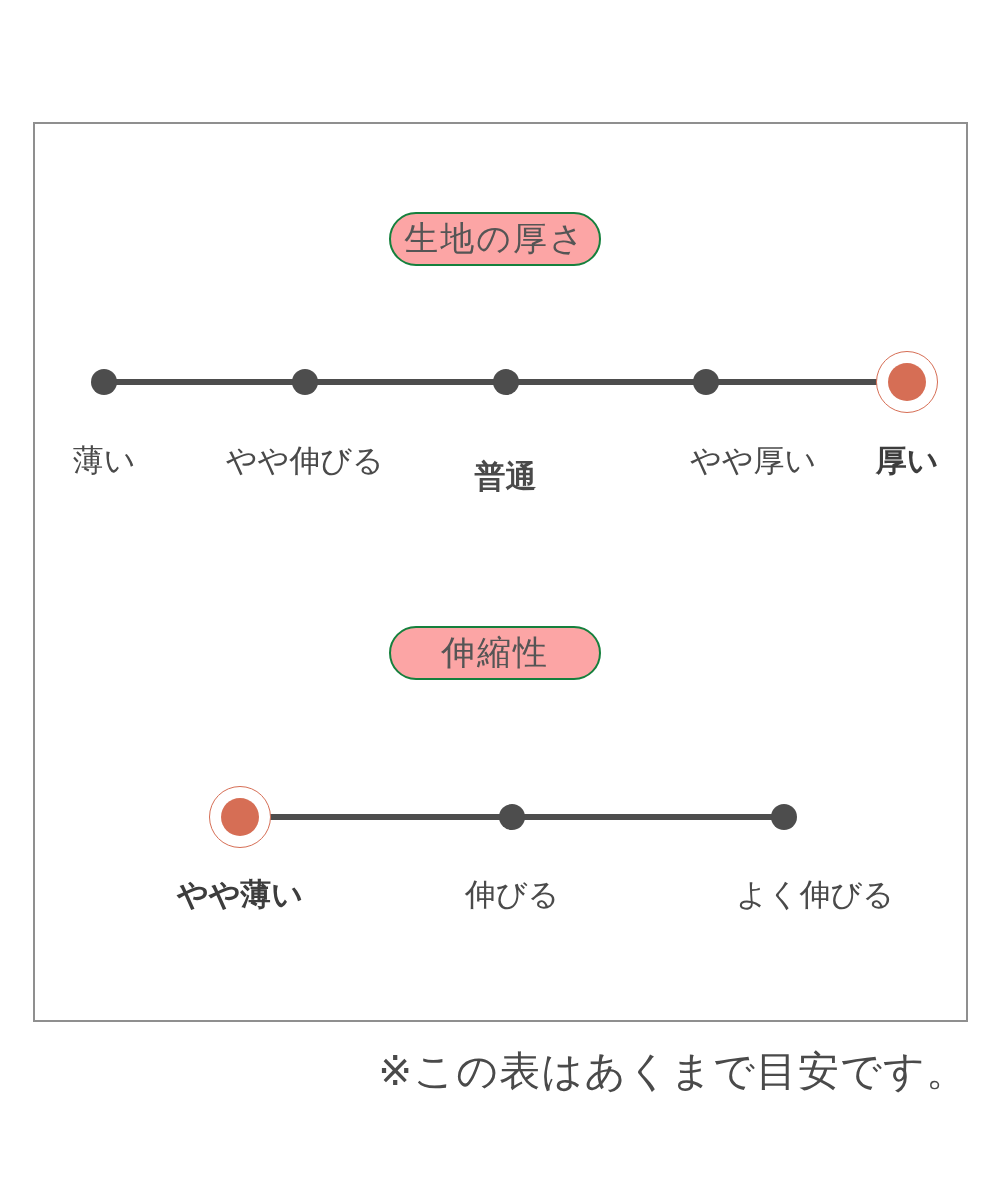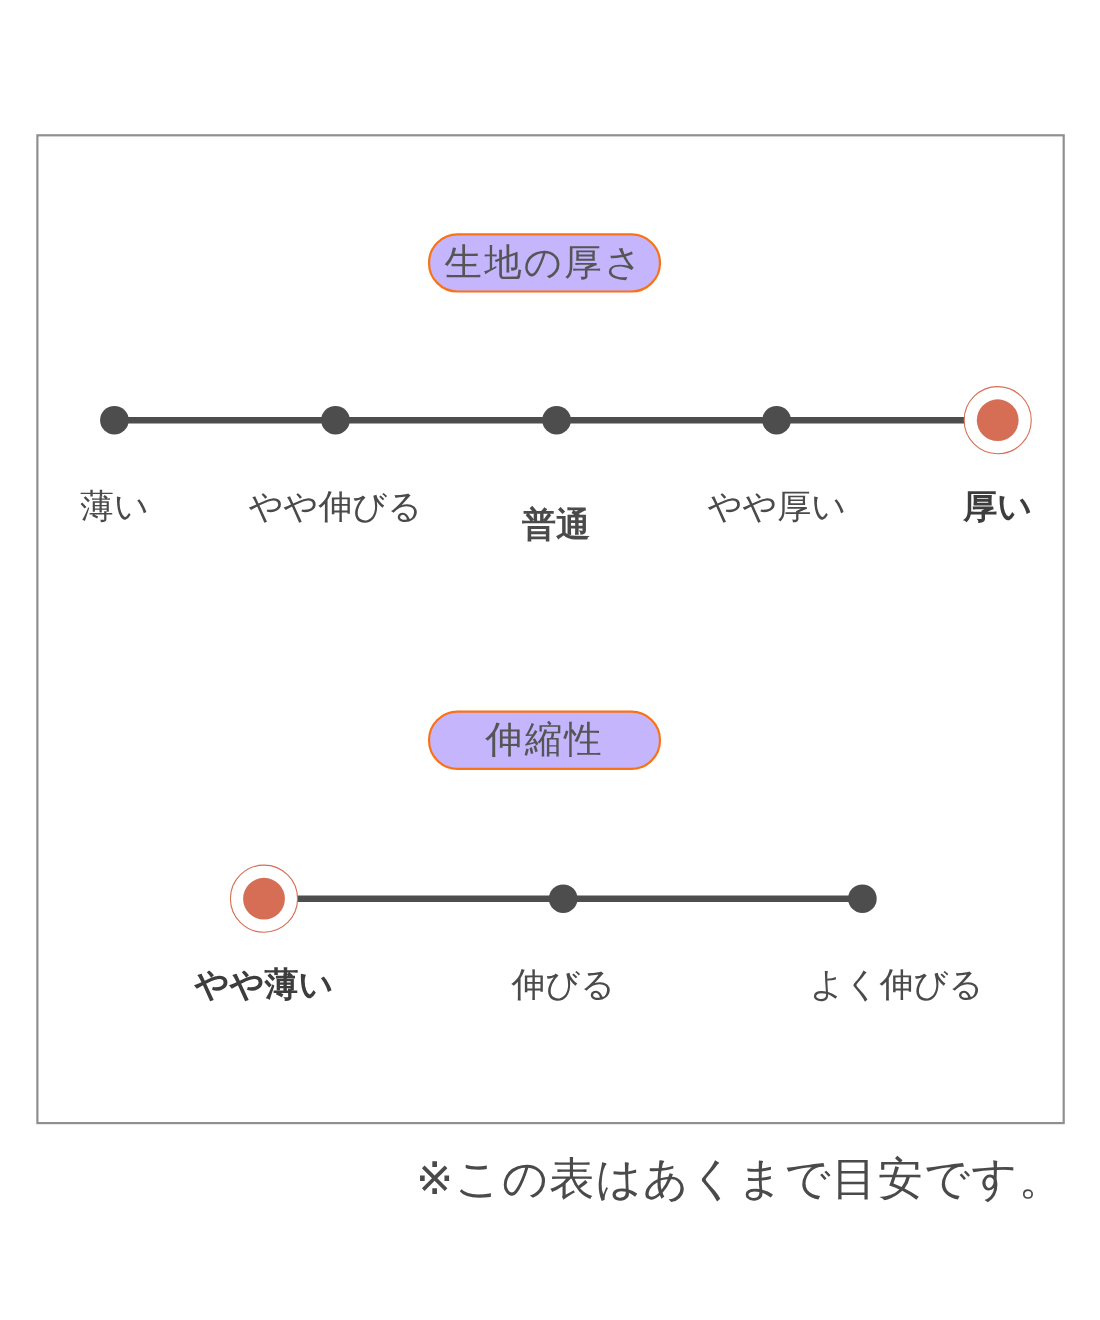--- a/index.html
+++ b/index.html
@@ -22,34 +22,34 @@
     width:935px;height:900px;
     border:2px solid var(--border);
     background:#ffffff;
     box-sizing:border-box;
   }
   .scale{position:absolute;left:0;top:0;width:100%;height:100%;pointer-events:none;}
   .pill{
     position:absolute;
     left:354px;
     width:212px;height:54px;
-    border:2px solid #f97316;
+    border:2px solid #15803d;
     border-radius:30px;
     display:flex;align-items:center;justify-content:center;
     box-sizing:border-box;
-    background:#c4b5fd;
+    background:#fca5a5;
   }
   .pill span{
     font-size:34px;
     color:#555555;
     letter-spacing:2px;
     white-space:nowrap;
   }
   .scale-0 .pill{top:88px;}
-  .scale-1 .pill{top:522px;}
+  .scale-1 .pill{top:502px;}
   .line{
     position:absolute;
     height:6px;
     background:var(--line);
     border-radius:3px;
   }
   .dot{
     position:absolute;
     width:26px;height:26px;
     border-radius:50%;
@@ -100,21 +100,21 @@
     </div>
     <div class="track-layer">
         <div class="line" style="left: 69px; width: 803px; top: 255px;"></div>
         <div class="dot" style="left: 56px; top: 245px;"></div>
         <div class="lab" style="left: -41px; top: 316px;">薄い</div>
         <div class="dot" style="left: 256.75px; top: 245px;"></div>
         <div class="lab" style="left: 159.75px; top: 316px;">やや伸びる</div>
         <div class="dot" style="left: 457.5px; top: 245px;"></div>
         <div class="lab" style="left: 360.5px; top: 332px; font-weight: bold;">普通</div>
         <div class="dot" style="left: 658.25px; top: 245px;"></div>
-        <div class="lab" style="left: 561.25px; top: 316px;">やや厚い</div>
+        <div class="lab" style="left: 561.25px; top: 316px; text-align: right;">やや厚い</div>
         <div class="ring" style="left: 841px; top: 227px;"></div>
         <div class="dot sel" style="left: 853px; top: 239px;"></div>
         <div class="lab sel" style="left: 762px; top: 316px;">厚い</div>
       </div>
   </section>
 
   <section class="scale scale-1">
     <div class="pill">
       <span>伸縮性</span>
     </div>

